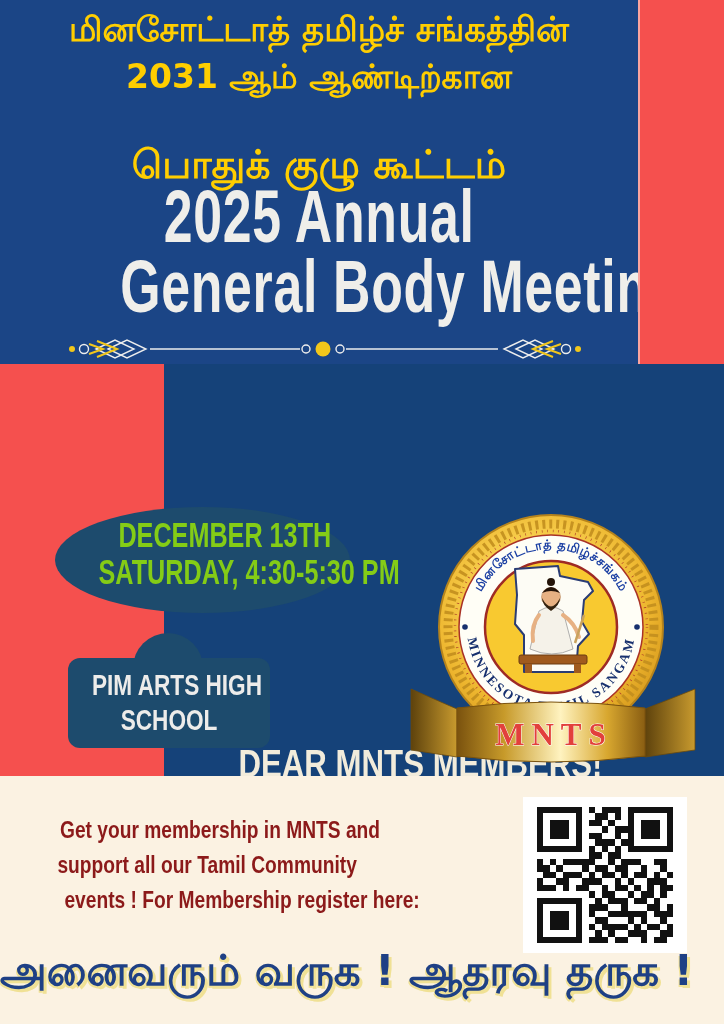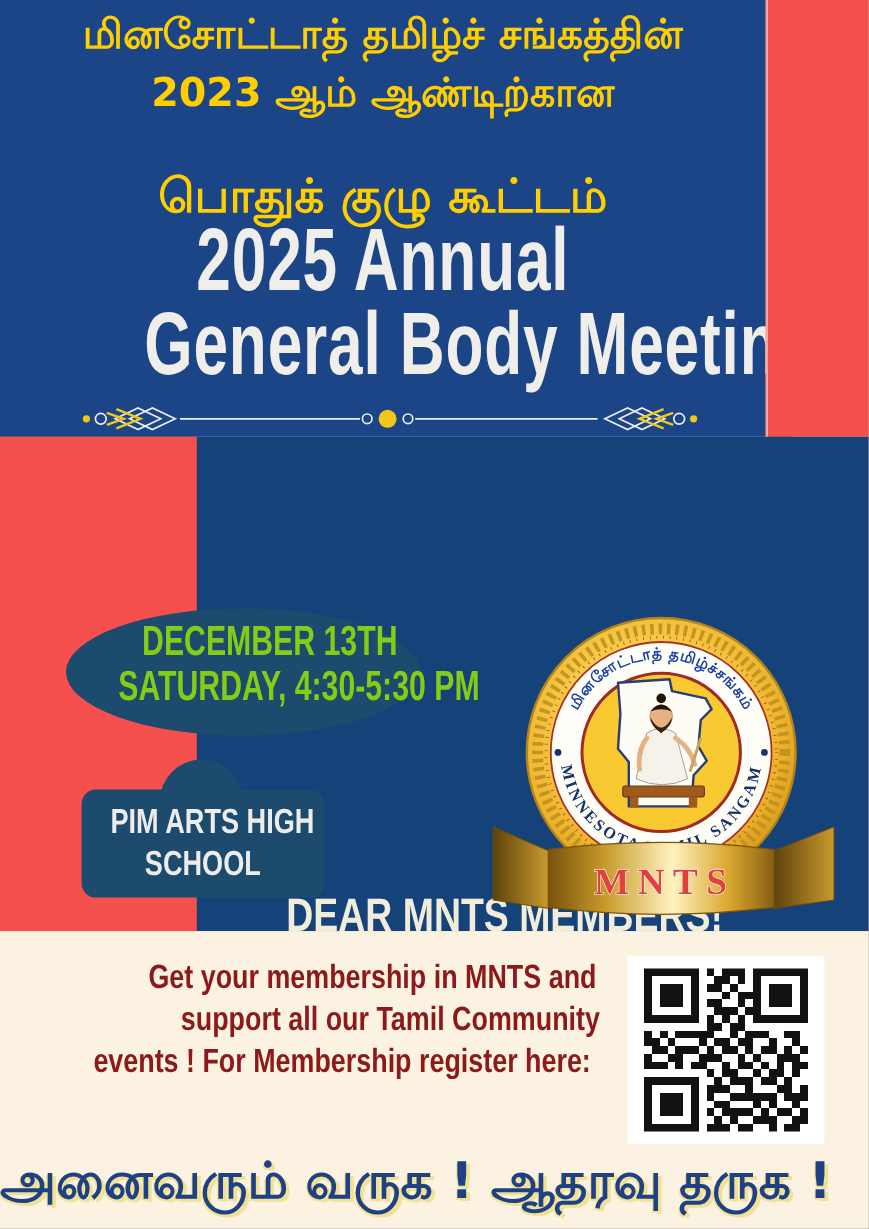--- a/index.html
+++ b/index.html
@@ -34,39 +34,39 @@
   .date-ellipse{position:absolute;left:55px;top:143px;width:295px;height:106px;
     background:#1D4B6D;border-radius:50%;}
   .date-text{position:absolute;left:40px;top:152px;width:370px;text-align:center;
     color:#84cc16;font-weight:600;font-size:35px;line-height:37px;}
   .venue-dome{position:absolute;left:133px;top:269px;width:70px;height:70px;border-radius:50%;background:#1D4B6D;}
   .venue-rect{position:absolute;left:68px;top:294px;width:202px;height:90px;border-radius:12px;background:#1D4B6D;}
   .venue-text{position:absolute;left:68px;top:304px;width:202px;text-align:center;
     color:#EDECEA;font-weight:700;font-size:29px;line-height:35px;}
   .logo-svg{position:absolute;left:403px;top:139px;width:300px;height:265px;}
   
-  .footer-msg{position:absolute;left:20px;top:20px;width:524px;text-align:right;
-    color:#8C1A1A;font-weight:700;font-size:28px;line-height:35px;}
+  .footer-msg{position:absolute;left:20px;top:36px;width:524px;text-align:left;
+    color:#8C1A1A;font-weight:700;font-size:24px;line-height:35px;}
   .footer-link{position:absolute;left:0;top:140px;width:476px;text-align:center;
     color:#3B2FAD;font-weight:700;font-size:30px;line-height:34px;cursor:pointer;}
   .qr-box{position:absolute;left:523px;top:21px;width:164px;height:156px;background:#fff;
     box-sizing:border-box;padding:10px;}
   .qr-box svg{width:100%;height:100%;display:block;}
-  .footer-tamil{position:absolute;left:0;top:183px;width:624px;text-align:center;
+  .footer-tamil{position:absolute;left:0;top:170px;width:624px;text-align:center;
     color:#1E4085;font-family:"DejaVu Sans",sans-serif;font-weight:bold;font-size:42px;line-height:1.2;
     text-shadow:3px 3px 0 #F0E195, -1px 2px 0 #F0E195;}
 </style>
 </head>
 <body>
 
 <div class="poster">
 
   <div class="header-block">
     <div class="tamil-top t1"><span class="nowrap">மினசோட்டாத் தமிழ்ச் சங்கத்தின்</span></div>
-    <div class="tamil-top t2"><span class="nowrap">2023 ஆம் ஆண்டிற்கான</span></div>
+    <div class="tamil-top t2"><span class="nowrap">2031 ஆம் ஆண்டிற்கான</span></div>
     <div class="tamil-top t3"><span class="nowrap">பொதுக் குழு கூட்டம்</span></div>
 
     <div class="title-line ti1 nowrap"><span class="cond sx70">2025 Annual</span></div>
     <div class="title-line ti2 nowrap"><span class="cond sx70">General Body Meeting</span></div>
 
     <svg class="divider" viewBox="0 0 638 26">
       <g stroke="#EDEDED" fill="none" stroke-width="1.4">
         <line x1="150" y1="13" x2="300" y2="13"></line>
         <line x1="346" y1="13" x2="498" y2="13"></line>
         <path d="M96,13 L115,4 L134,13 L115,22 Z"></path>

